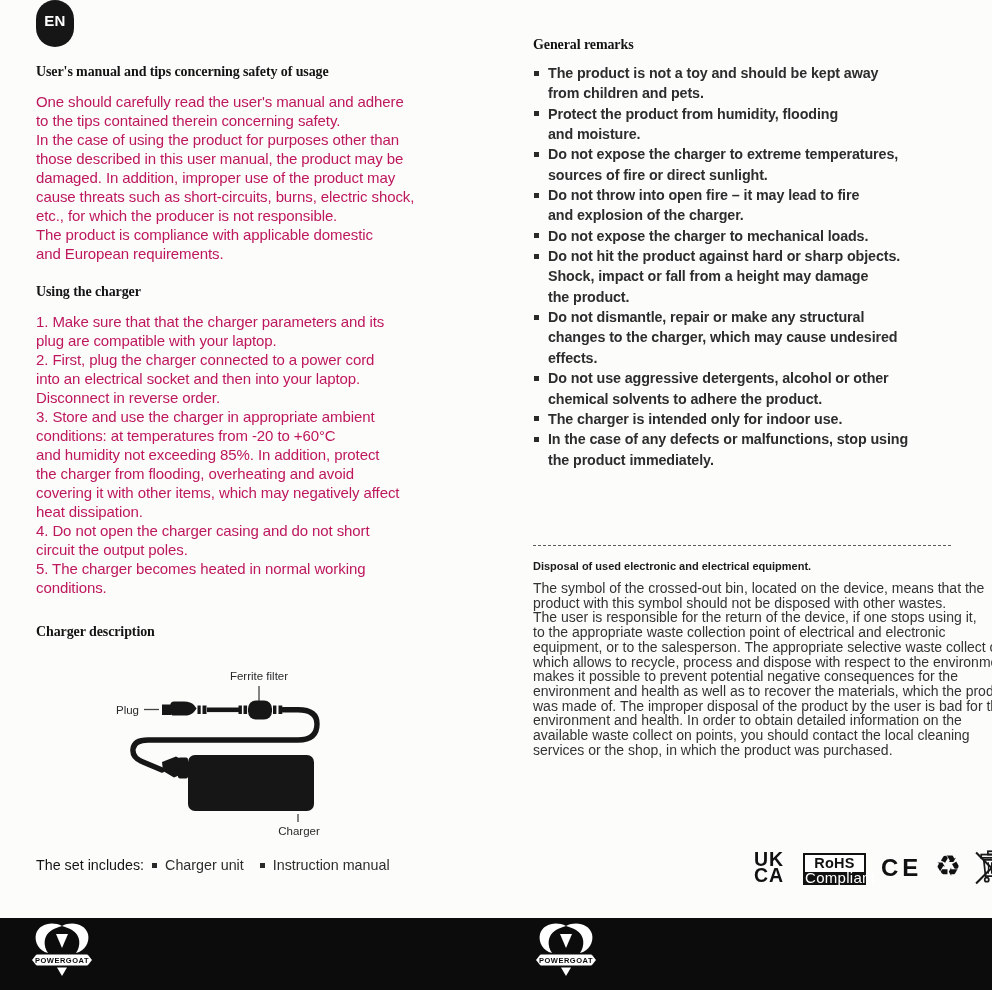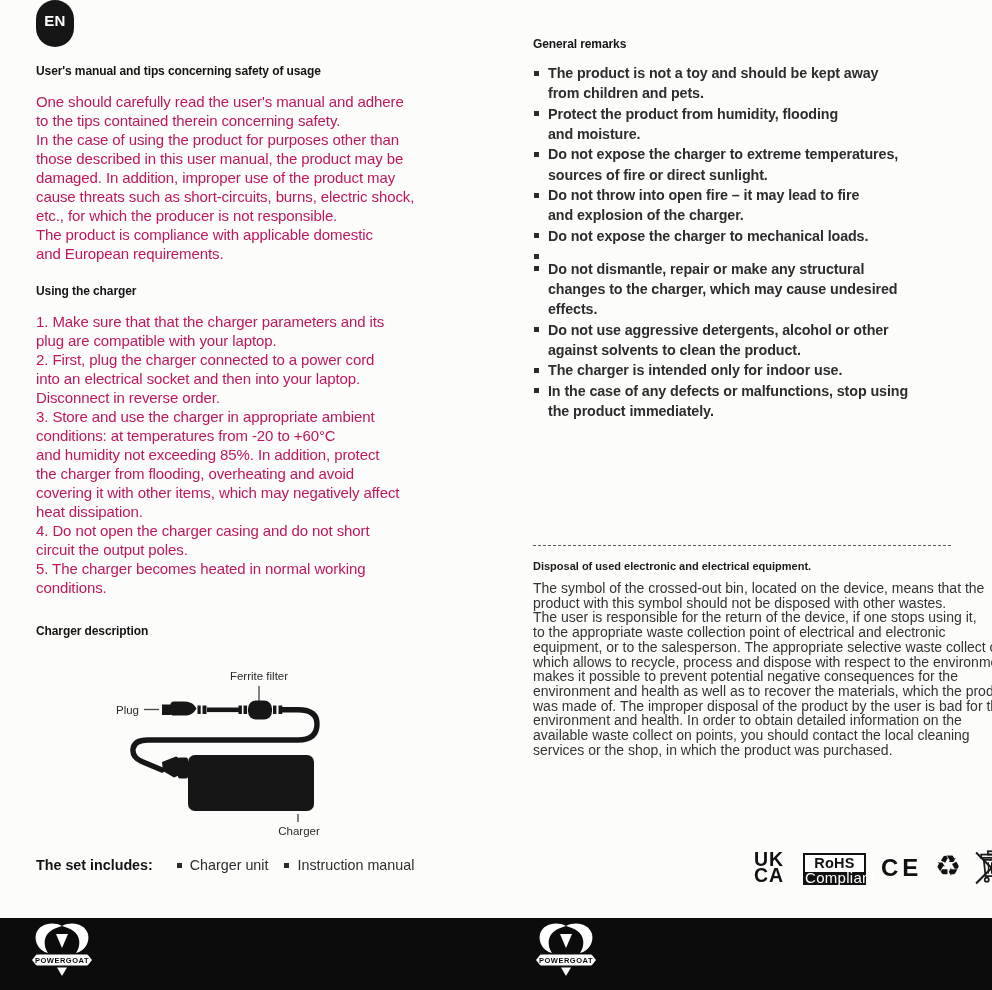--- a/index.html
+++ b/index.html
@@ -2,38 +2,38 @@
 <html><head>
 <meta charset="utf-8">
 <style>
   html,body{margin:0;padding:0;background:#d9d9d9;}
   .page{
     position:relative;width:992px;height:990px;margin:0 auto;
     background:#fcfcfb;overflow:hidden;
     font-family:"Liberation Sans","DejaVu Sans",sans-serif;
     color:#2d2d2d;
   }
-  .h1{position:absolute;font-weight:700;color:#141414;font-size:12px;letter-spacing:-0.1px;}
+  .h1{position:absolute;font-weight:700;color:#141414;font-size:14px;letter-spacing:-0.1px;font-family:Liberation Serif, serif;}
   .bodytext{position:absolute;font-size:15px;line-height:19px;white-space:pre;letter-spacing:-0.1px;color:#be185d;}
 
   .en-badge{position:absolute;left:36px;top:0;width:38px;height:47px;background:#161616;
     color:#fff;display:flex;align-items:flex-end;justify-content:center;
     padding-bottom:18px;box-sizing:border-box;font-weight:700;font-size:15px;letter-spacing:.3px;border-radius:19px;}
 
   ul.remarks{position:absolute;left:533px;top:63px;width:440px;margin:0;padding:0;list-style:none;}
   ul.remarks li{display:flex;font-weight:bold;}
   .sq{width:5px;height:5px;background:#2a2a2a;margin:7.5px 9px 0 1px;flex:none;}
   ul.remarks .t{font-size:14.3px;line-height:20.35px;white-space:pre;letter-spacing:-0.1px;}
 
   .sep{position:absolute;left:533px;top:545px;width:418px;border-top:1.6px dashed #5a5a5a;}
   .disposal-h{position:absolute;left:533px;top:560px;font-size:11px;font-weight:700;color:#1a1a1a;}
   .disposal-b{position:absolute;left:533px;top:581px;font-size:14px;line-height:14.7px;white-space:pre;color:#333;}
 
   .set-includes{position:absolute;left:36px;top:857px;display:flex;align-items:center;font-size:14.3px;}
-  .set-includes .lbl{font-weight:700;color:#141414;margin-right:24px;}
+  .set-includes .lbl{font-weight:400;color:#141414;margin-right:8px;}
   .set-includes .item{display:flex;align-items:center;margin-right:16px;}
   .sq2{width:5px;height:5px;background:#2a2a2a;margin-right:8px;flex:none;}
 
   .diagram{position:absolute;left:36px;top:658px;}
   .diagram text{font-family:"Liberation Sans",sans-serif;font-size:11.5px;fill:#2a2a2a;}
 
   .certs{position:absolute;left:706px;top:846px;width:262px;height:46px;margin-left:48px;}
   .ukca{position:absolute;left:0;top:6px;font-weight:700;font-size:19.5px;line-height:15.5px;letter-spacing:1px;color:#111;}
   .rohs{position:absolute;left:49px;top:7px;width:63px;border:2.2px solid #111;box-sizing:border-box;text-align:center;background:#fff;}
   .rohs .rt{font-weight:700;font-size:14.5px;line-height:17px;color:#111;letter-spacing:.2px;}
@@ -148,31 +148,34 @@
         <span class="sq"></span>
         <span class="t">Do not throw into open fire – it may lead to fire
 and explosion of the charger.</span>
       </li>
     <li>
         <span class="sq"></span>
         <span class="t">Do not expose the charger to mechanical loads.</span>
       </li>
     <li>
         <span class="sq"></span>
+        <span class="t">Do not hit the product against hard or sharp objects.
+Shock, impact or fall from a height may damage
+the product.</span>
       </li>
     <li>
         <span class="sq"></span>
         <span class="t">Do not dismantle, repair or make any structural
 changes to the charger, which may cause undesired
 effects.</span>
       </li>
     <li>
         <span class="sq"></span>
         <span class="t">Do not use aggressive detergents, alcohol or other
-against solvents to clean the product.</span>
+chemical solvents to adhere the product.</span>
       </li>
     <li>
         <span class="sq"></span>
         <span class="t">The charger is intended only for indoor use.</span>
       </li>
     <li>
         <span class="sq"></span>
         <span class="t">In the case of any defects or malfunctions, stop using
 the product immediately.</span>
       </li>

